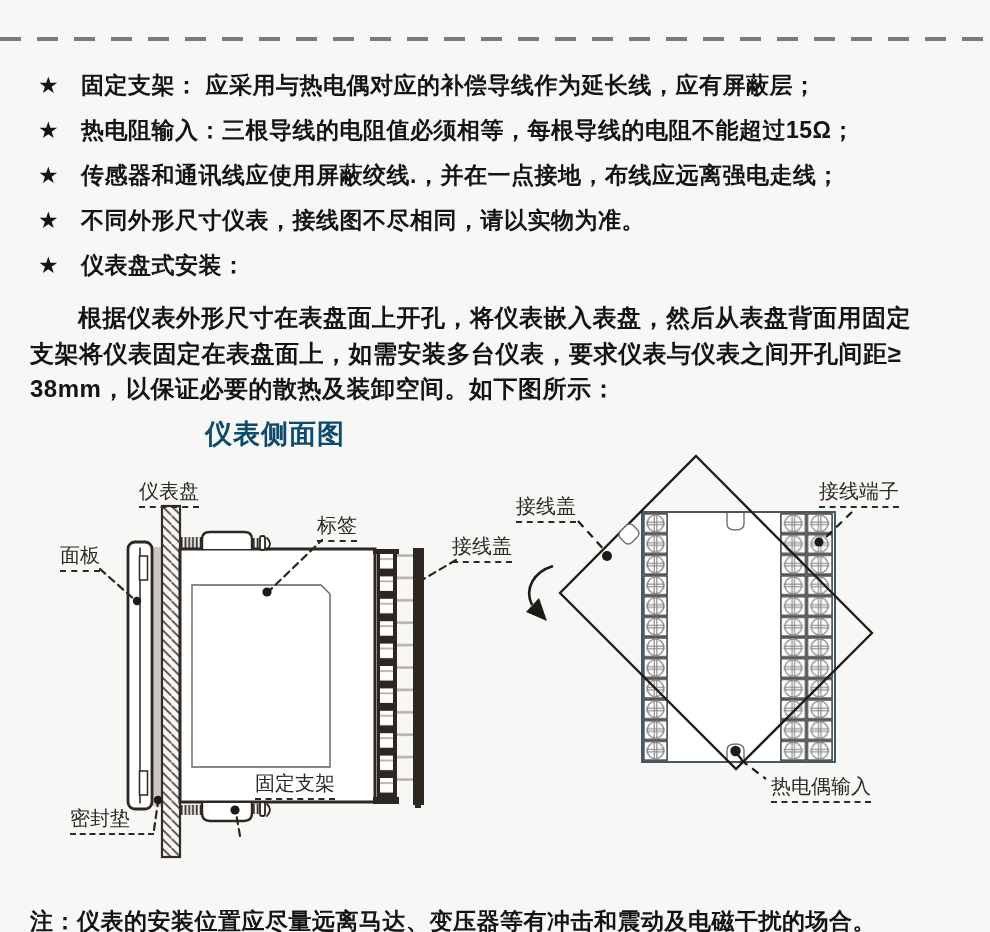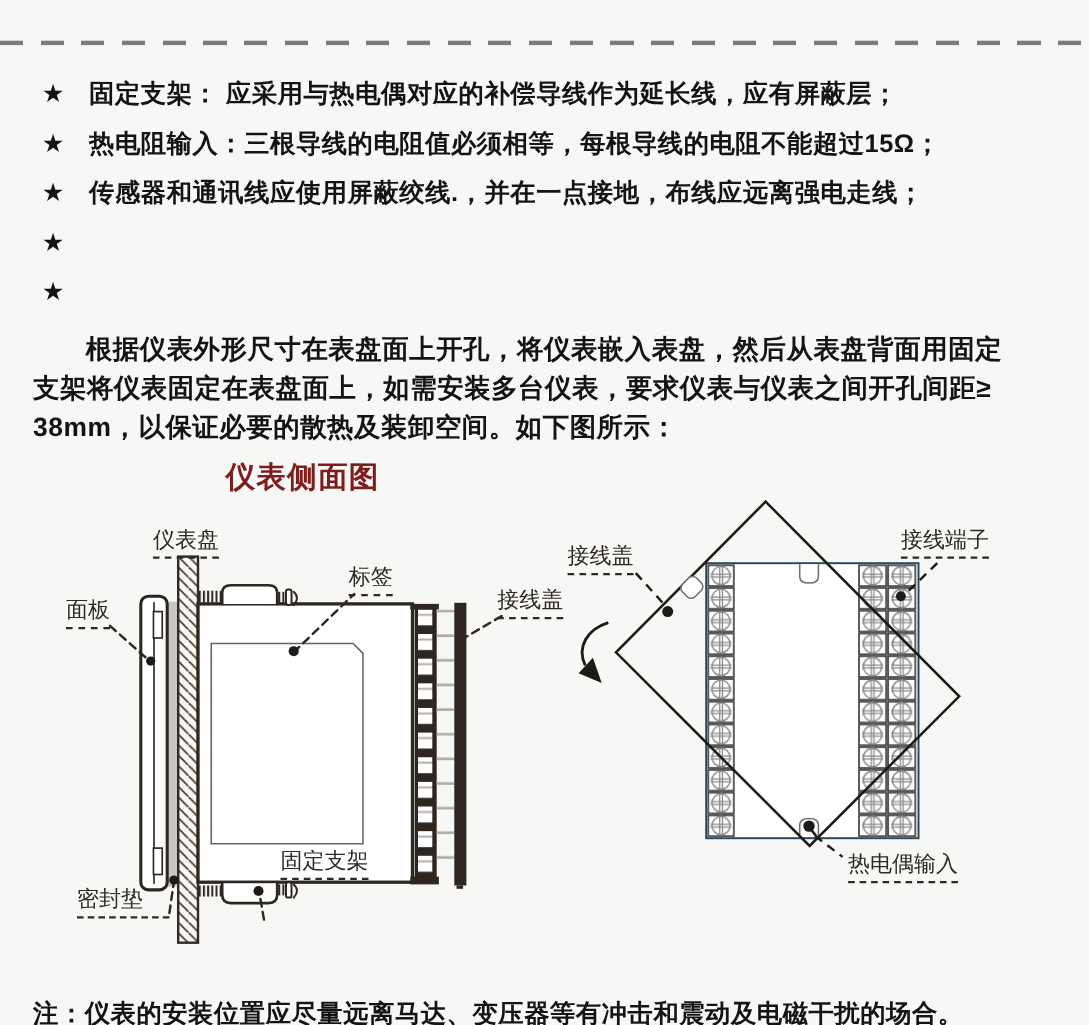--- a/index.html
+++ b/index.html
@@ -9,21 +9,21 @@
         background:repeating-linear-gradient(90deg,#7b7b7b 0 21px,transparent 21px 37px);}
   .content{position:absolute;left:30px;top:70px;width:932px;}
   .bullets{list-style:none;margin:0;padding:0;}
   .bullets li{display:flex;align-items:flex-start;margin:0 0 15px 0;line-height:30px;}
   .star{width:24px;margin:0 19px 0 8px;font-size:23px;flex:0 0 auto;}
   .btxt{font-size:23px;font-weight:bold;letter-spacing:.5px;white-space:nowrap;}
   .para{margin-top:20px;font-size:24px;font-weight:bold;line-height:35.5px;letter-spacing:.5px;}
   .para .ln{white-space:nowrap;}
   .para .ln.first{text-indent:48px;}
   .fig-title{position:absolute;font-family:"Liberation Serif",serif;font-weight:700;
-        font-size:27px;letter-spacing:1px;color:#7f1d1d;white-space:nowrap;}
+        font-size:27px;letter-spacing:1px;color:#0c4a6e;white-space:nowrap;}
   .lb{position:absolute;font-size:20px;font-weight:500;color:#2e2925;line-height:1.15;
         padding-bottom:3px;border-bottom:2.5px dashed #2e2925;white-space:nowrap;}
   .note{position:absolute;left:30px;top:883px;font-size:23px;font-weight:bold;
         letter-spacing:.5px;white-space:nowrap;}
   svg.art{position:absolute;left:0;top:440px;}
 </style>
 </head>
 <body>
 
 <div class="page">
@@ -39,23 +39,25 @@
       <li>
         <span class="star">★</span>
         <span class="btxt">热电阻输入：三根导线的电阻值必须相等，每根导线的电阻不能超过15Ω；</span>
         </li>
       <li>
         <span class="star">★</span>
         <span class="btxt">传感器和通讯线应使用屏蔽绞线.，并在一点接地，布线应远离强电走线；</span>
         </li>
       <li>
         <span class="star">★</span>
+        <span class="btxt">不同外形尺寸仪表，接线图不尽相同，请以实物为准。</span>
         </li>
       <li>
         <span class="star">★</span>
+        <span class="btxt">仪表盘式安装：</span>
         </li>
     </ul>
     <div class="para">
       <div class="ln first">根据仪表外形尺寸在表盘面上开孔，将仪表嵌入表盘，然后从表盘背面用固定</div>
       <div class="ln">支架将仪表固定在表盘面上，如需安装多台仪表，要求仪表与仪表之间开孔间距≥</div>
       <div class="ln">38mm，以保证必要的散热及装卸空间。如下图所示：</div>
     </div>
   </div>
 
   <div class="fig-title" style="left:205px;top:416px;">仪表侧面图</div>

